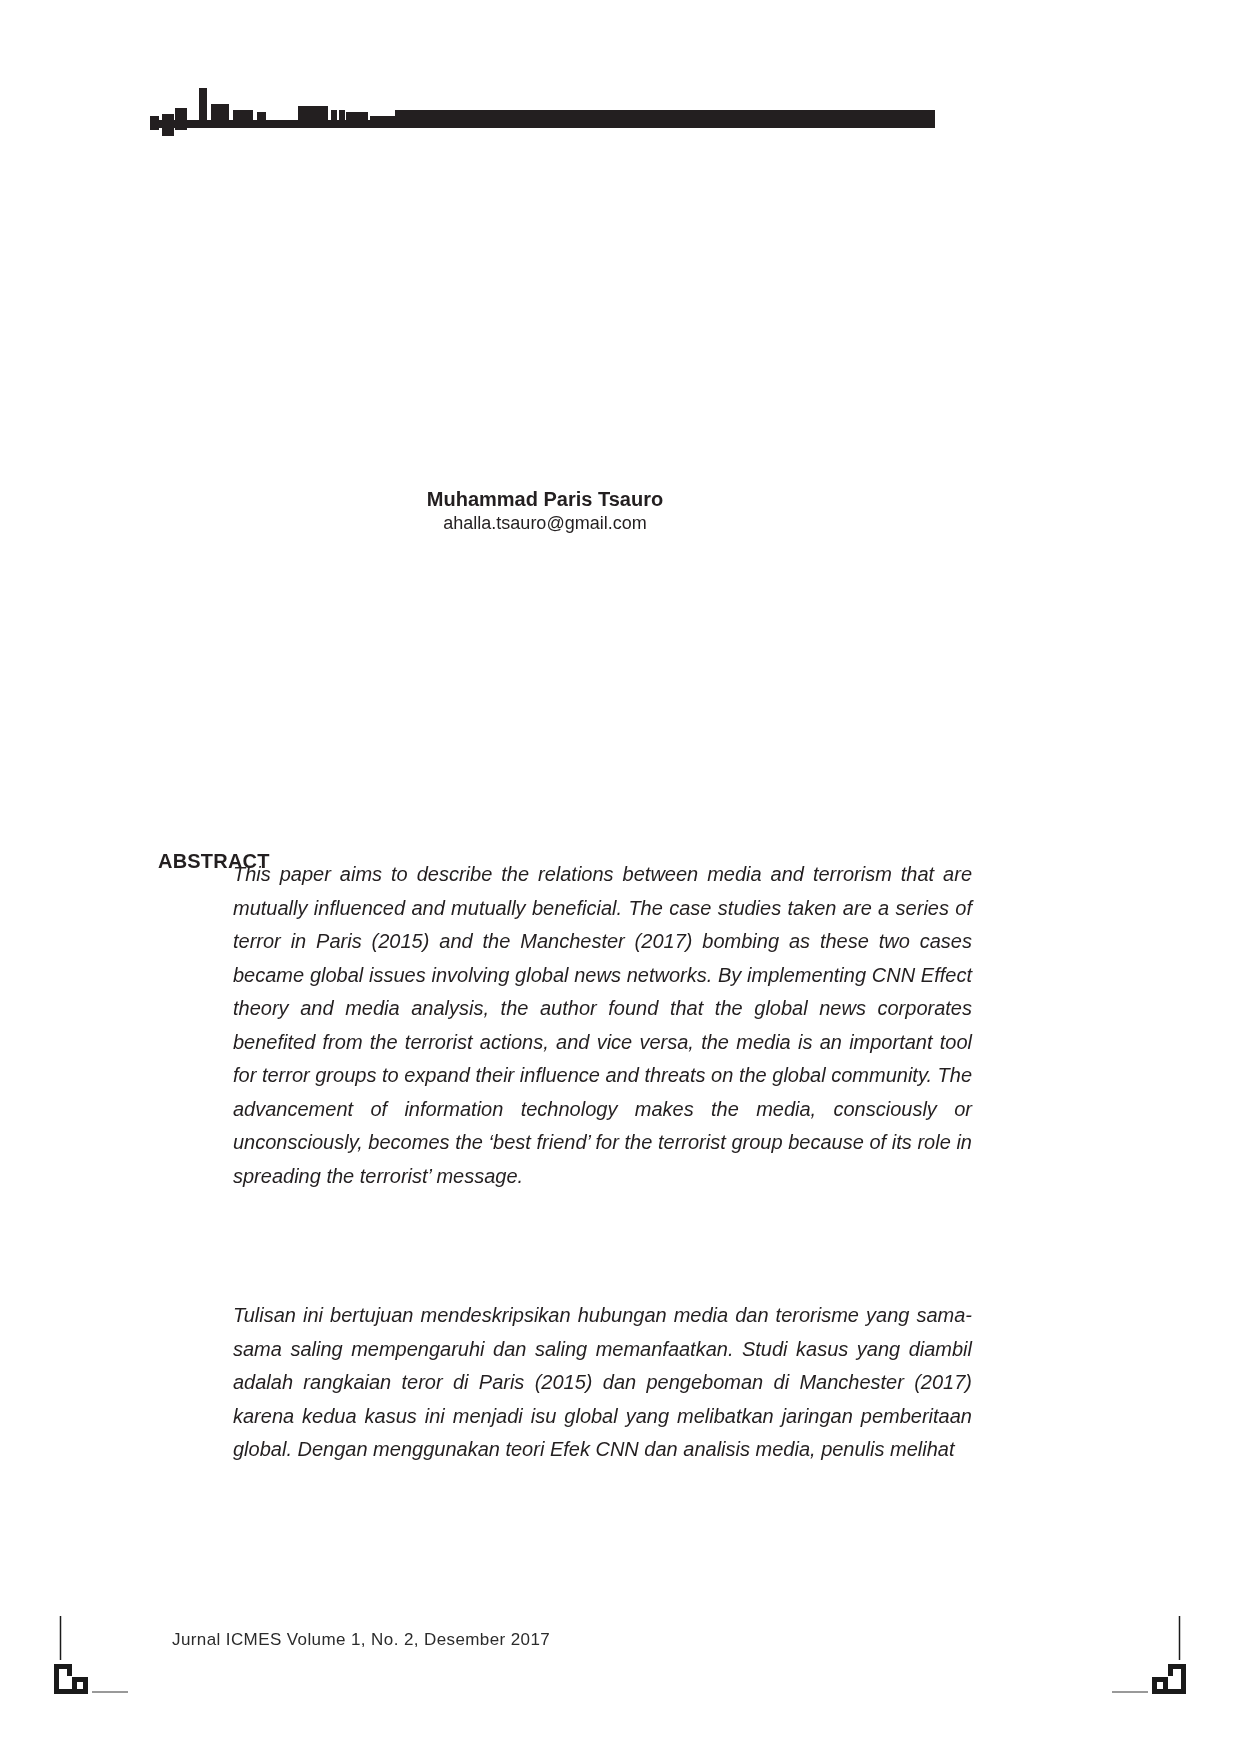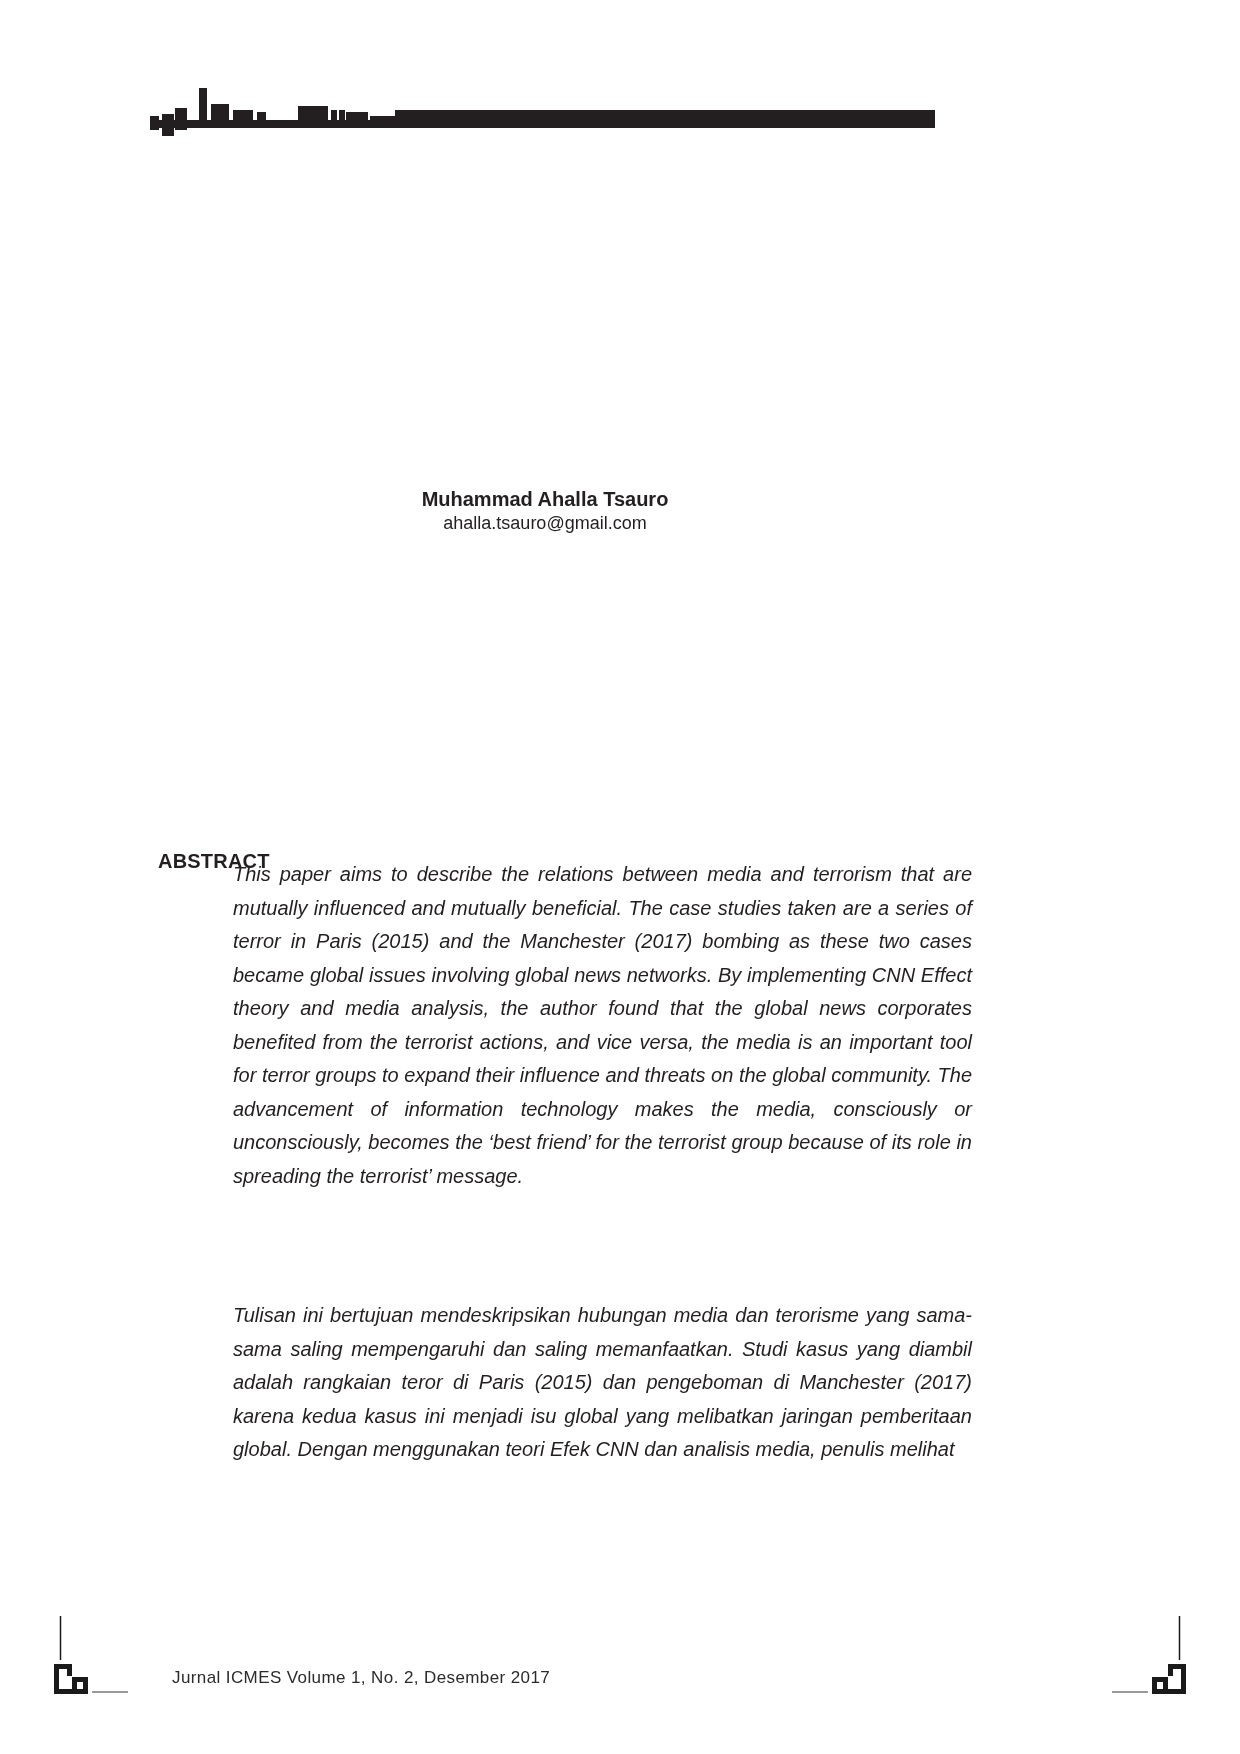--- a/index.html
+++ b/index.html
@@ -43,21 +43,21 @@
   .abstract-en{top:858px;}
   .abstract-id{top:1299px;}
   
   .keywords{
     position:absolute;left:197px;top:1124px;width:739px;
     font-size:19px;font-style:italic;
   }
   .keywords .kw-label{font-weight:bold;margin-right:10px;}
   
   .footer-text{
-    position:absolute;left:172px;top:1668px;
+    position:absolute;left:172px;top:1630px;
     font-size:17px;letter-spacing:0.4px;color:#2b2b2b;
     font-family:"Liberation Sans",sans-serif;
   }
   .ornament{position:absolute;top:1616px;width:80px;height:85px;}
   .ornament-left{left:50px;}
   .ornament-right{left:1110px;transform:scaleX(-1);}
 </style>
 </head>
 <body>
 
@@ -77,21 +77,21 @@
       <rect x="150" y="20" width="30" height="22"></rect>
       <rect x="183" y="24" width="6" height="18"></rect>
       <rect x="191" y="24" width="6" height="18"></rect>
       <rect x="198" y="26" width="22" height="16"></rect>
       <rect x="222" y="30" width="26" height="12"></rect>
     </g>
   </svg>
 
 
   <div class="author-block">
-    <div class="author-name">Muhammad Ahalla Tsauro</div>
+    <div class="author-name">Muhammad Paris Tsauro</div>
     <div>ahalla.tsauro@gmail.com</div>
   </div>
 
   <div class="sec-heading h-abstract">ABSTRACT</div>
   <div class="abs-par abstract-en">This paper aims to describe the relations between media and terrorism that are mutually influenced and mutually beneficial. The case studies taken are a series of terror in Paris (2015) and the Manchester (2017) bombing as these two cases became global issues involving global news networks. By implementing CNN Effect theory and media analysis, the author found that the global news corporates benefited from the terrorist actions, and vice versa, the media is an important tool for terror groups to expand their influence and threats on the global community. The advancement of information technology makes the media, consciously or unconsciously, becomes the ‘best friend’ for the terrorist group because of its role in spreading the terrorist’ message.</div>
 
 
   <div class="abs-par abstract-id">Tulisan ini bertujuan mendeskripsikan hubungan media dan terorisme yang sama-sama saling mempengaruhi dan saling memanfaatkan. Studi kasus yang diambil adalah rangkaian teror di Paris (2015) dan pengeboman di Manchester (2017) karena kedua kasus ini menjadi isu global yang melibatkan jaringan pemberitaan global. Dengan menggunakan teori Efek CNN dan analisis media, penulis melihat</div>
 
   <svg class="ornament ornament-left" viewBox="0 0 80 85" aria-hidden="true">

